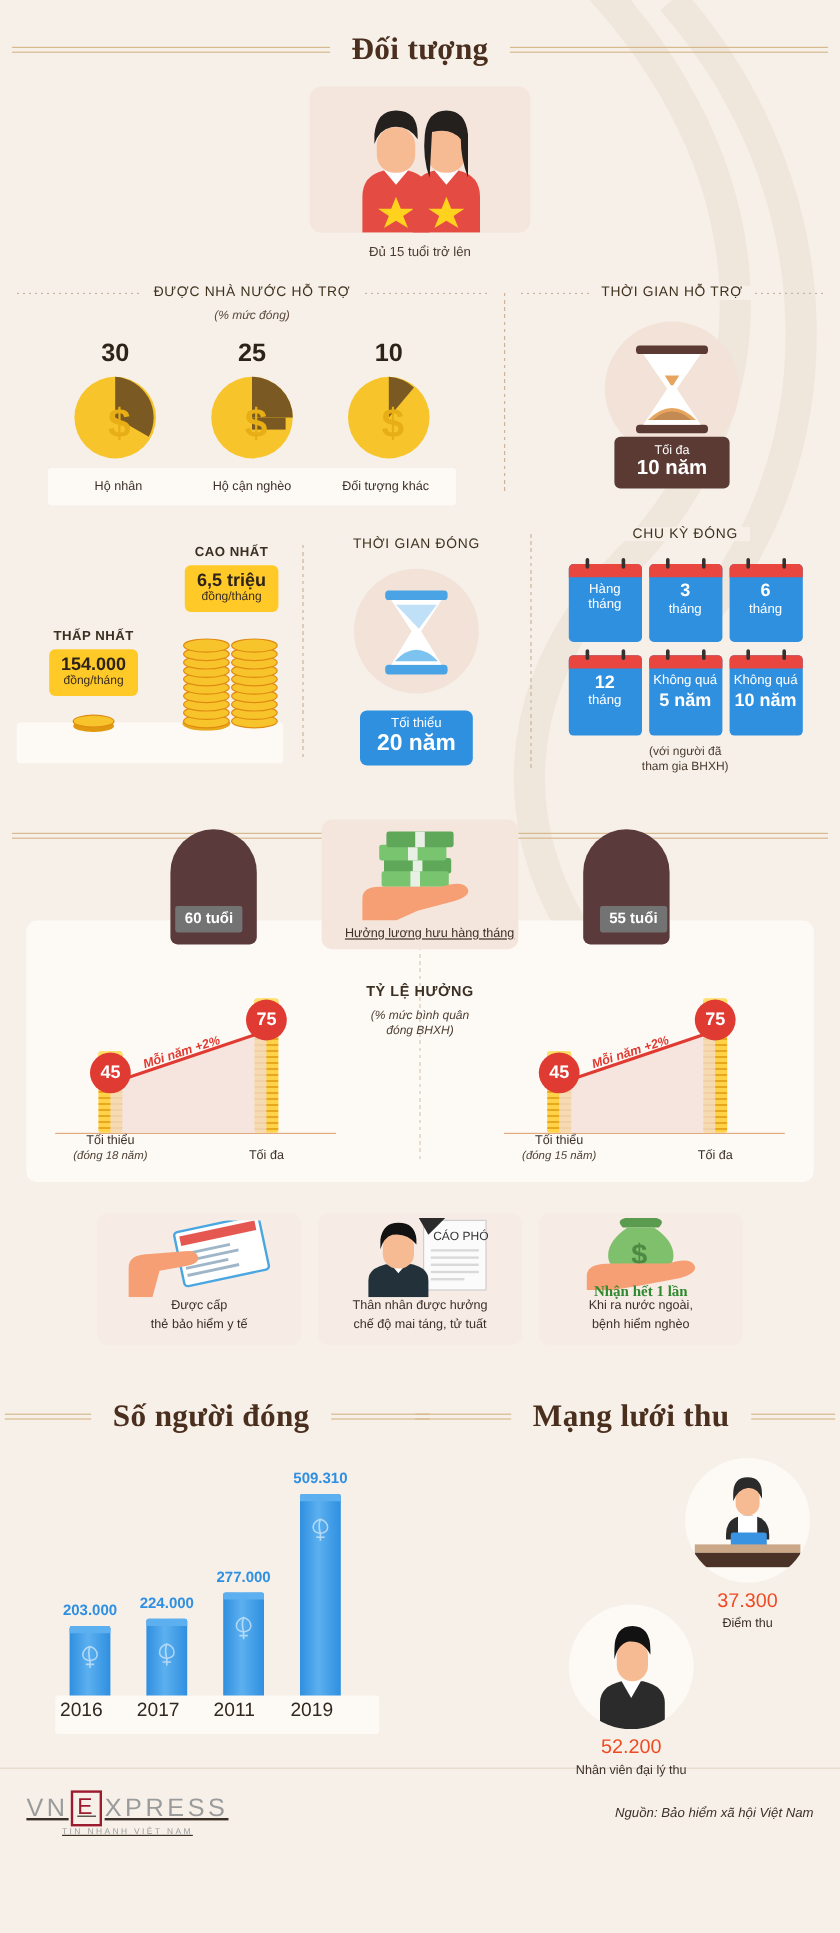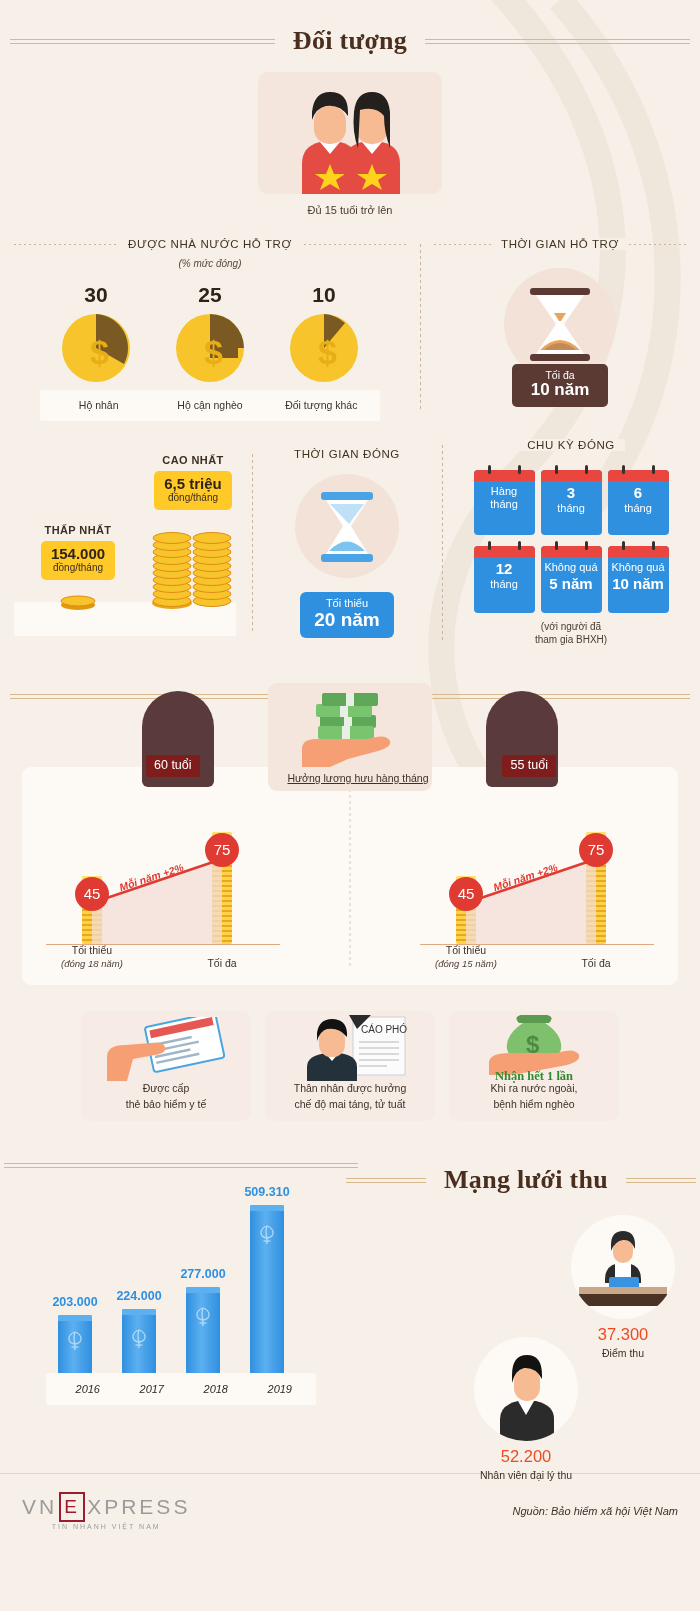--- a/index.html
+++ b/index.html
@@ -116,73 +116,73 @@
   .benefit-wrap { position: relative; margin-top: 56px; }
   .benefit-panel {
     background: #fdfaf6; border-radius: 9px; margin: 0 22px; height: 218px; position: relative;
   }
   .benefit-panel:before {
     content: ""; position: absolute; left: 50%; top: 16px; bottom: 16px; width: 1px; transform: translateX(-50%);
     background: repeating-linear-gradient(to bottom,#dcc8b4 0 3px,transparent 3px 6px);
   }
   .silhouette { position: absolute; width: 72px; height: 96px; background: #5b3a3c; border-radius: 36px 36px 6px 6px; }
   .sil-tag {
-    position: absolute; background: #7f1d1d; color: #fff; font-size: 12.5px; font-weight: 400;
+    position: absolute; background: #737373; color: #fff; font-size: 12.5px; font-weight: 700;
     padding: 3px 8px 5px; border-radius: 2px;
   }
   .money-card {
     position: absolute; left: 50%; transform: translateX(-50%); top: -84px;
     width: 164px; height: 108px; background: #f4e6dd; border-radius: 9px; text-align: center;
   }
   .money-card .cap { position: absolute; left: 16px; right: 0; bottom: 7px; font-size: 10.5px; color: #3c3028; text-decoration: underline; }
 
   .rate-title { position: absolute; left: 50%; transform: translateX(-50%); top: 52px; text-align: center; width: 150px; }
   .rate-title .t { font-size: 12px; font-weight: 700; letter-spacing: .5px; color: #3b2f22; }
   .rate-title .s { font-size: 10px; font-style: italic; color: #4f4034; margin-top: 7px; line-height: 1.35; }
 
   .chartlet { position: absolute; bottom: 14px; width: 250px; height: 150px; }
   .axis-line { position: absolute; left: 8px; right: 8px; bottom: 26px; height: 1px; background: #e0a97e; }
   .stack { position: absolute; bottom: 27px; width: 20px;
     background: repeating-linear-gradient(to bottom,#ffd24a 0 3px,#e8a81c 3px 5px);
     border-radius: 2px; }
   .stack .cap-top { position: absolute; left: 0; right: 0; top: 0; height: 5px; background: #ffe06a; border-radius: 3px 3px 0 0; }
   .bubble-red {
     position: absolute; width: 34px; height: 34px; border-radius: 50%; background: #e03b32; color: #fff;
-    font-size: 15px; font-weight: 400; display: flex; align-items: center; justify-content: center;
+    font-size: 15px; font-weight: 700; display: flex; align-items: center; justify-content: center;
   }
   .axis-cap { position: absolute; bottom: 2px; text-align: center; font-size: 10.5px; color: #3c3028; width: 90px; }
   .axis-cap .sub { font-size: 9.5px; font-style: italic; color: #4f4034; margin-top: 2px; }
   .plus-label { position: absolute; font-size: 10.5px; font-weight: 700; font-style: italic; color: #e03b32; }
 
   .cards3 { display: flex; justify-content: center; gap: 14px; margin: 26px 0 0; }
   .card3 { width: 170px; height: 110px; background: #f7ece5; border-radius: 9px; position: relative; }
   .card3 .cap { position: absolute; left: 6px; right: 6px; bottom: 9px; text-align: center; font-size: 10.5px; line-height: 1.45; color: #3c3028; }
   .green-label { position: absolute; left: 0; right: 0; top: 58px; text-align: center; font-size: 12.5px; font-weight: 700; color: #2f8a2f; font-family: "Liberation Serif", serif; }
 
   
   .bottom-two { display: flex; margin-top: 10px; }
   .bt-left { width: 352px; }
   .bt-right { flex: 1; }
   .bar-chart { position: relative; height: 240px; margin: 10px 0 0 0; }
   .bar-base { position: absolute; left: 46px; bottom: 0; width: 270px; height: 32px; background: #fdfaf6; border-radius: 3px; }
   .bar { position: absolute; bottom: 32px; width: 34px; background: linear-gradient(to right,#2f8fe0 0%,#5cb0ef 45%,#2f8fe0 100%); border-radius: 2px 2px 0 0; }
   .bar .top { position: absolute; left: 0; right: 0; top: 0; height: 6px; background: #5cb0ef; border-radius: 2px 2px 0 0; }
   .bar-val { position: absolute; font-size: 12.5px; font-weight: 700; color: #2f8fe0; text-align: center; width: 70px; }
-  .bar-cat { position: absolute; bottom: 10px; font-size: 11px; color: #32281f; text-align: right; width: 50px; font-style: italic; }
+  .bar-cat { position: absolute; bottom: 10px; font-size: 16px; color: #32281f; text-align: left; width: 50px; }
   .logo-bhxh { position: absolute; left: 50%; transform: translateX(-50%); width: 20px; height: 22px; opacity: .55; }
 
   .net-grid { position: relative; height: 250px; margin-top: 14px; }
   .net-item { position: absolute; width: 130px; text-align: center; }
   .net-circle { width: 104px; height: 104px; border-radius: 50%; background: #fdfaf6; margin: 0 auto; position: relative; overflow: hidden; }
   .net-num { font-size: 16.5px; color: #f04a23; margin-top: 6px; font-weight: 400; }
   .net-lab { font-size: 10.5px; color: #3c3028; margin-top: 3px; }
 
   
   .footer { margin-top: 14px; border-top: 1px solid #e3d7c8; padding: 18px 22px 16px; display: flex; align-items: center; justify-content: space-between; }
-  .vnx { display: flex; align-items: flex-start; }
+  .vnx { display: flex; align-items: flex-start; text-decoration: underline; }
   .vnx .wordmark { font-family: "Liberation Sans", sans-serif; font-size: 21px; letter-spacing: 3px; color: #9b9b9b; font-weight: 400; display: flex; align-items: center; }
   .vnx .ebox { display: inline-flex; align-items: center; justify-content: center; width: 26px; height: 30px; border: 2px solid #9c1b2e; color: #9c1b2e; margin: 0 2px; font-size: 19px; }
   .vnx .tag { font-size: 7px; letter-spacing: 2px; color: #9b9b9b; text-align: center; margin-top: 1px; }
   .source { font-size: 11px; font-style: italic; color: #3c3028; }
 </style>
 </head>
 <body>
 
 <svg class="bg-swirl" viewBox="0 0 700 1611" xmlns="http://www.w3.org/2000/svg">
   <g fill="none" stroke="#eadfd2" stroke-width="26">
@@ -450,20 +450,25 @@
             <rect x="6" y="0" width="56" height="13" rx="2" fill="#5fa85a"></rect>
             <rect x="30" y="0" width="8" height="13" fill="#e8efe5"></rect>
             <rect x="2" y="33" width="56" height="13" rx="2" fill="#78c46f"></rect>
             <rect x="26" y="33" width="8" height="13" fill="#e8efe5"></rect>
           </g>
           <path d="M12 76 L12 58 Q12 48 26 48 L78 48 Q96 42 100 50 Q102 56 88 60 L58 68 L40 76 Z" fill="#f79f74"></path>
         </svg>
         <div class="cap">Hưởng lương hưu hàng tháng</div>
       </div>
 
+      <div class="rate-title">
+        <div class="t">TỶ LỆ HƯỞNG</div>
+        <div class="s" style="white-space:pre-line">(% mức bình quân
+đóng BHXH)</div>
+      </div>
 
       <div class="chartlet" style="left:16px">
         <div class="axis-line"></div>
         <div class="stack" style="left:44px;height:68px">
             <div class="cap-top"></div>
           </div>
         <div class="stack" style="left:174px;height:112px">
             <div class="cap-top"></div>
           </div>
         <svg style="position:absolute;left:0;top:0" width="250" height="150">
@@ -559,20 +564,21 @@
 bệnh hiểm nghèo</div>
       </div>
     </div>
   </div>
 
   <div class="bottom-two">
 
     <div class="bt-left">
       <div class="sec-head" style="margin-top:34px">
         <div class="rule" style="left:4px;right:-6px"></div>
+        <h2>Số người đóng</h2>
       </div>
 
       <div class="bar-chart">
         <div class="bar-base"></div>
 
         <div class="bar" style="left:58px;height:58px">
           <div class="top"></div>
           <svg class="logo-bhxh" style="top:14px" viewBox="0 0 20 22">
             <g fill="none" stroke="#fff" stroke-width="1.3">
                 <path d="M10 3 Q4 5 4 10 Q4 14 10 15 Q16 14 16 10 Q16 5 10 3Z"></path>
@@ -604,21 +610,21 @@
           <svg class="logo-bhxh" style="top:18px" viewBox="0 0 20 22">
             <g fill="none" stroke="#fff" stroke-width="1.3">
                 <path d="M10 3 Q4 5 4 10 Q4 14 10 15 Q16 14 16 10 Q16 5 10 3Z"></path>
                 <path d="M10 3 Q8 8 10 15"></path>
                 <path d="M10 15 L10 21"></path>
                 <path d="M6.5 18 L13.5 18"></path>
               </g>
           </svg>
         </div>
         <div class="bar-val" style="left:168px;bottom:124px">277.000</div>
-        <div class="bar-cat" style="left:178px">2018</div>
+        <div class="bar-cat" style="left:178px">2011</div>
 
         <div class="bar" style="left:250px;height:168px">
           <div class="top"></div>
           <svg class="logo-bhxh" style="top:18px" viewBox="0 0 20 22">
             <g fill="none" stroke="#fff" stroke-width="1.3">
                 <path d="M10 3 Q4 5 4 10 Q4 14 10 15 Q16 14 16 10 Q16 5 10 3Z"></path>
                 <path d="M10 3 Q8 8 10 15"></path>
                 <path d="M10 15 L10 21"></path>
                 <path d="M6.5 18 L13.5 18"></path>
               </g>

